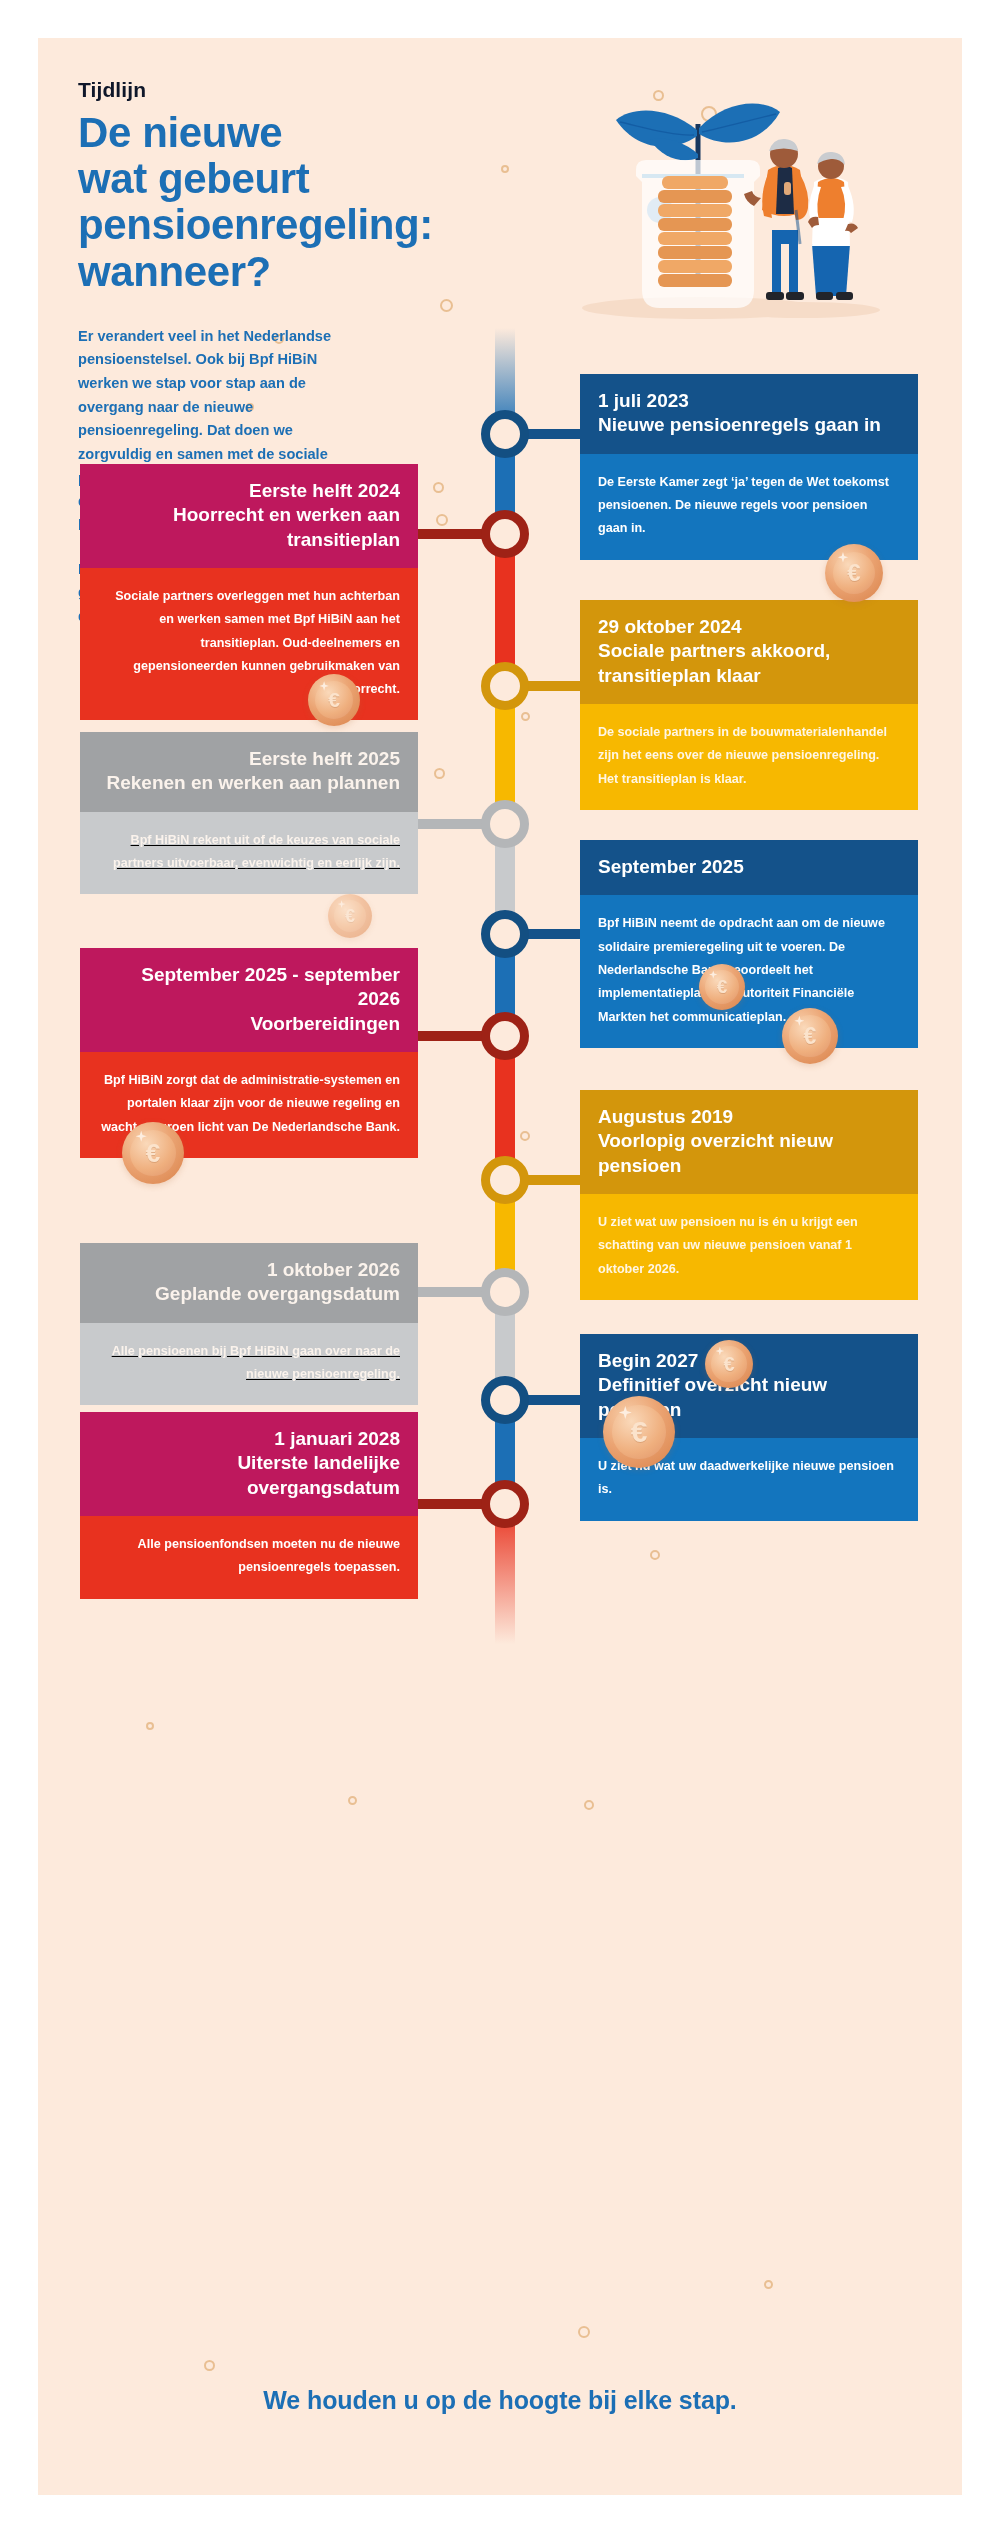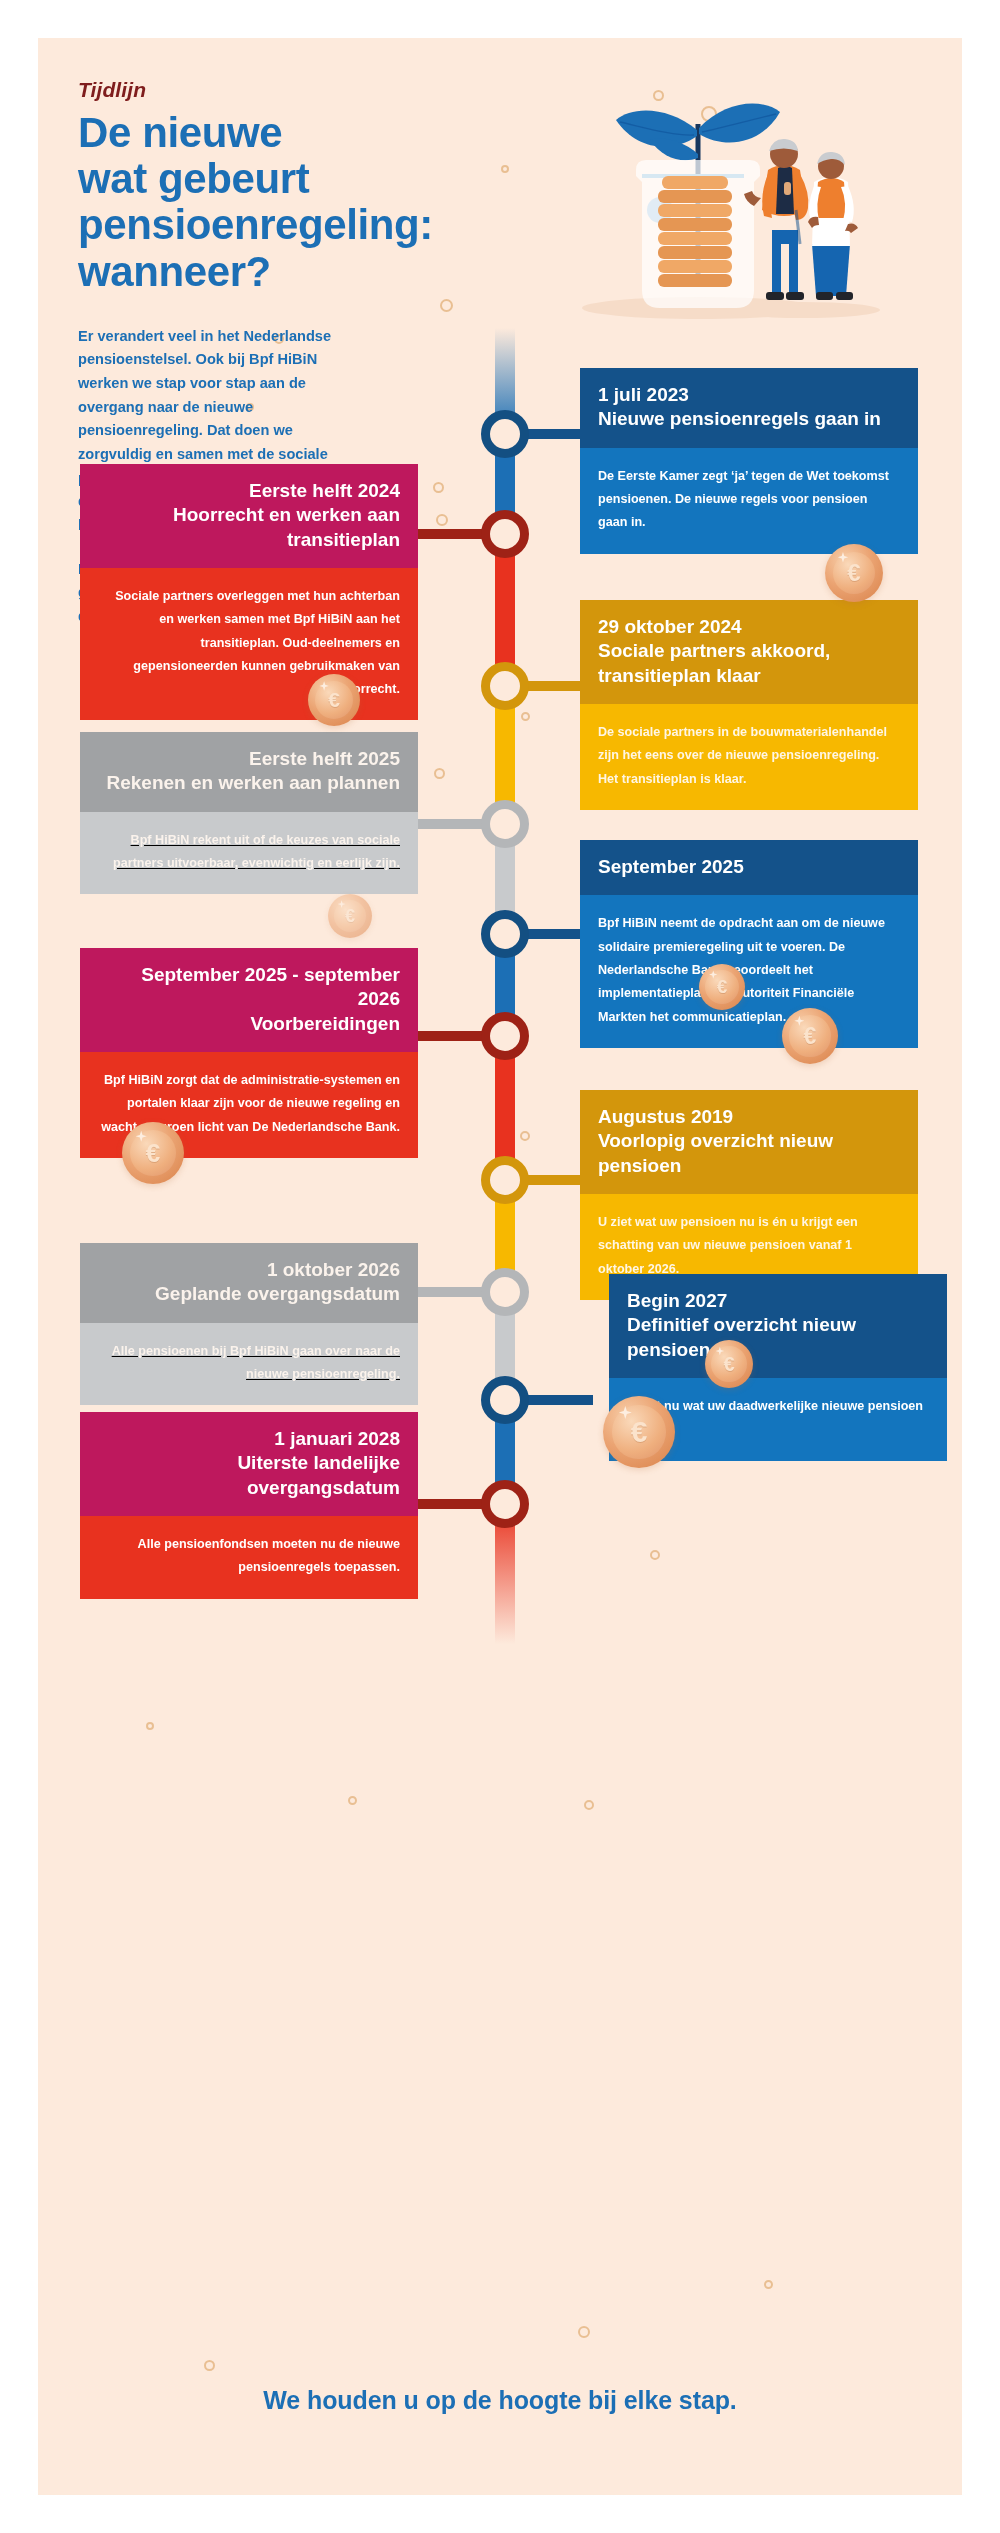--- a/index.html
+++ b/index.html
@@ -29,21 +29,21 @@
     background:radial-gradient(circle at 36% 30%, #FAD9BA 0%, #EFAF7E 60%, #E0946A 100%); }
   .coin .eur{ position:relative; color:#FBE3CC; font-weight:bold; z-index:2;
     font-family:"Liberation Sans", sans-serif; text-shadow:0 1px 0 rgba(160,95,50,.25); }
   .coin .spark{ position:absolute; top:14%; left:22%; width:18%; height:18%;
     background:#FDEEE0; z-index:3;
     clip-path:polygon(50% 0%,62% 38%,100% 50%,62% 62%,50% 100%,38% 62%,0% 50%,38% 38%); }
   .coin.soft{ opacity:.55; }
 
   
   .header{ position:absolute; left:40px; top:40px; width:500px; }
-  .kicker{ color:#7f1d1d; font-size:21px; font-weight:bold; letter-spacing:.1px;font-style:italic; }
+  .kicker{ color:#0f172a; font-size:21px; font-weight:bold; letter-spacing:.1px; }
   .h1{ color:#1C6FB5; font-size:42px; font-weight:bold; line-height:1.10;
        margin-top:8px; letter-spacing:-.4px; }
   .intro{ margin-top:30px; color:#1C6FB5; font-size:14.6px; font-weight:bold;
           line-height:1.62; width:272px; }
   .intro p + p{ margin-top:20px; }
 
   
   .hero{ position:absolute; left:512px; top:20px; width:380px; height:280px; }
 
   
@@ -219,21 +219,21 @@
     <div class="node" style="top:182px;border-color:#9E2216;"></div>
     <div class="node" style="top:334px;border-color:#D3960C;"></div>
     <div class="node" style="top:472px;border-color:#B4B6B8;"></div>
     <div class="node" style="top:582px;border-color:#134F82;"></div>
     <div class="node" style="top:684px;border-color:#9E2216;"></div>
     <div class="node" style="top:828px;border-color:#D3960C;"></div>
     <div class="node" style="top:940px;border-color:#B4B6B8;"></div>
     <div class="node" style="top:1048px;border-color:#134F82;"></div>
     <div class="node" style="top:1152px;border-color:#9E2216;"></div>
 
-    <div class="card right t-blue" style="top:40px;">
+    <div class="card right t-blue" style="top:46px;">
       <div class="head">
         <div class="date">1 juli 2023</div>
         <div class="date">Nieuwe pensioenregels gaan in</div>
       </div>
       <div class="body">
         <p>De Eerste Kamer zegt ‘ja’ tegen de Wet toekomst pensioenen. De nieuwe regels voor pensioen gaan in.</p>
       </div>
     </div>
 
     <div class="card left t-red" style="top:136px;">
@@ -298,21 +298,21 @@
     <div class="card left t-grey" style="top:915px;">
       <div class="head">
         <div class="date">1 oktober 2026</div>
         <div class="date">Geplande overgangsdatum</div>
       </div>
       <div class="body">
         <p>Alle pensioenen bij Bpf HiBiN gaan over naar de nieuwe pensioenregeling.</p>
       </div>
     </div>
 
-    <div class="card right t-blue" style="top:946px;margin-left:29px;">
+    <div class="card right t-blue" style="top:1006px;">
       <div class="head">
         <div class="date">Begin 2027</div>
         <div class="date">Definitief overzicht nieuw pensioen</div>
       </div>
       <div class="body">
         <p>U ziet nu wat uw daadwerkelijke nieuwe pensioen is.</p>
       </div>
     </div>
 
     <div class="card left t-red" style="top:1084px;">

